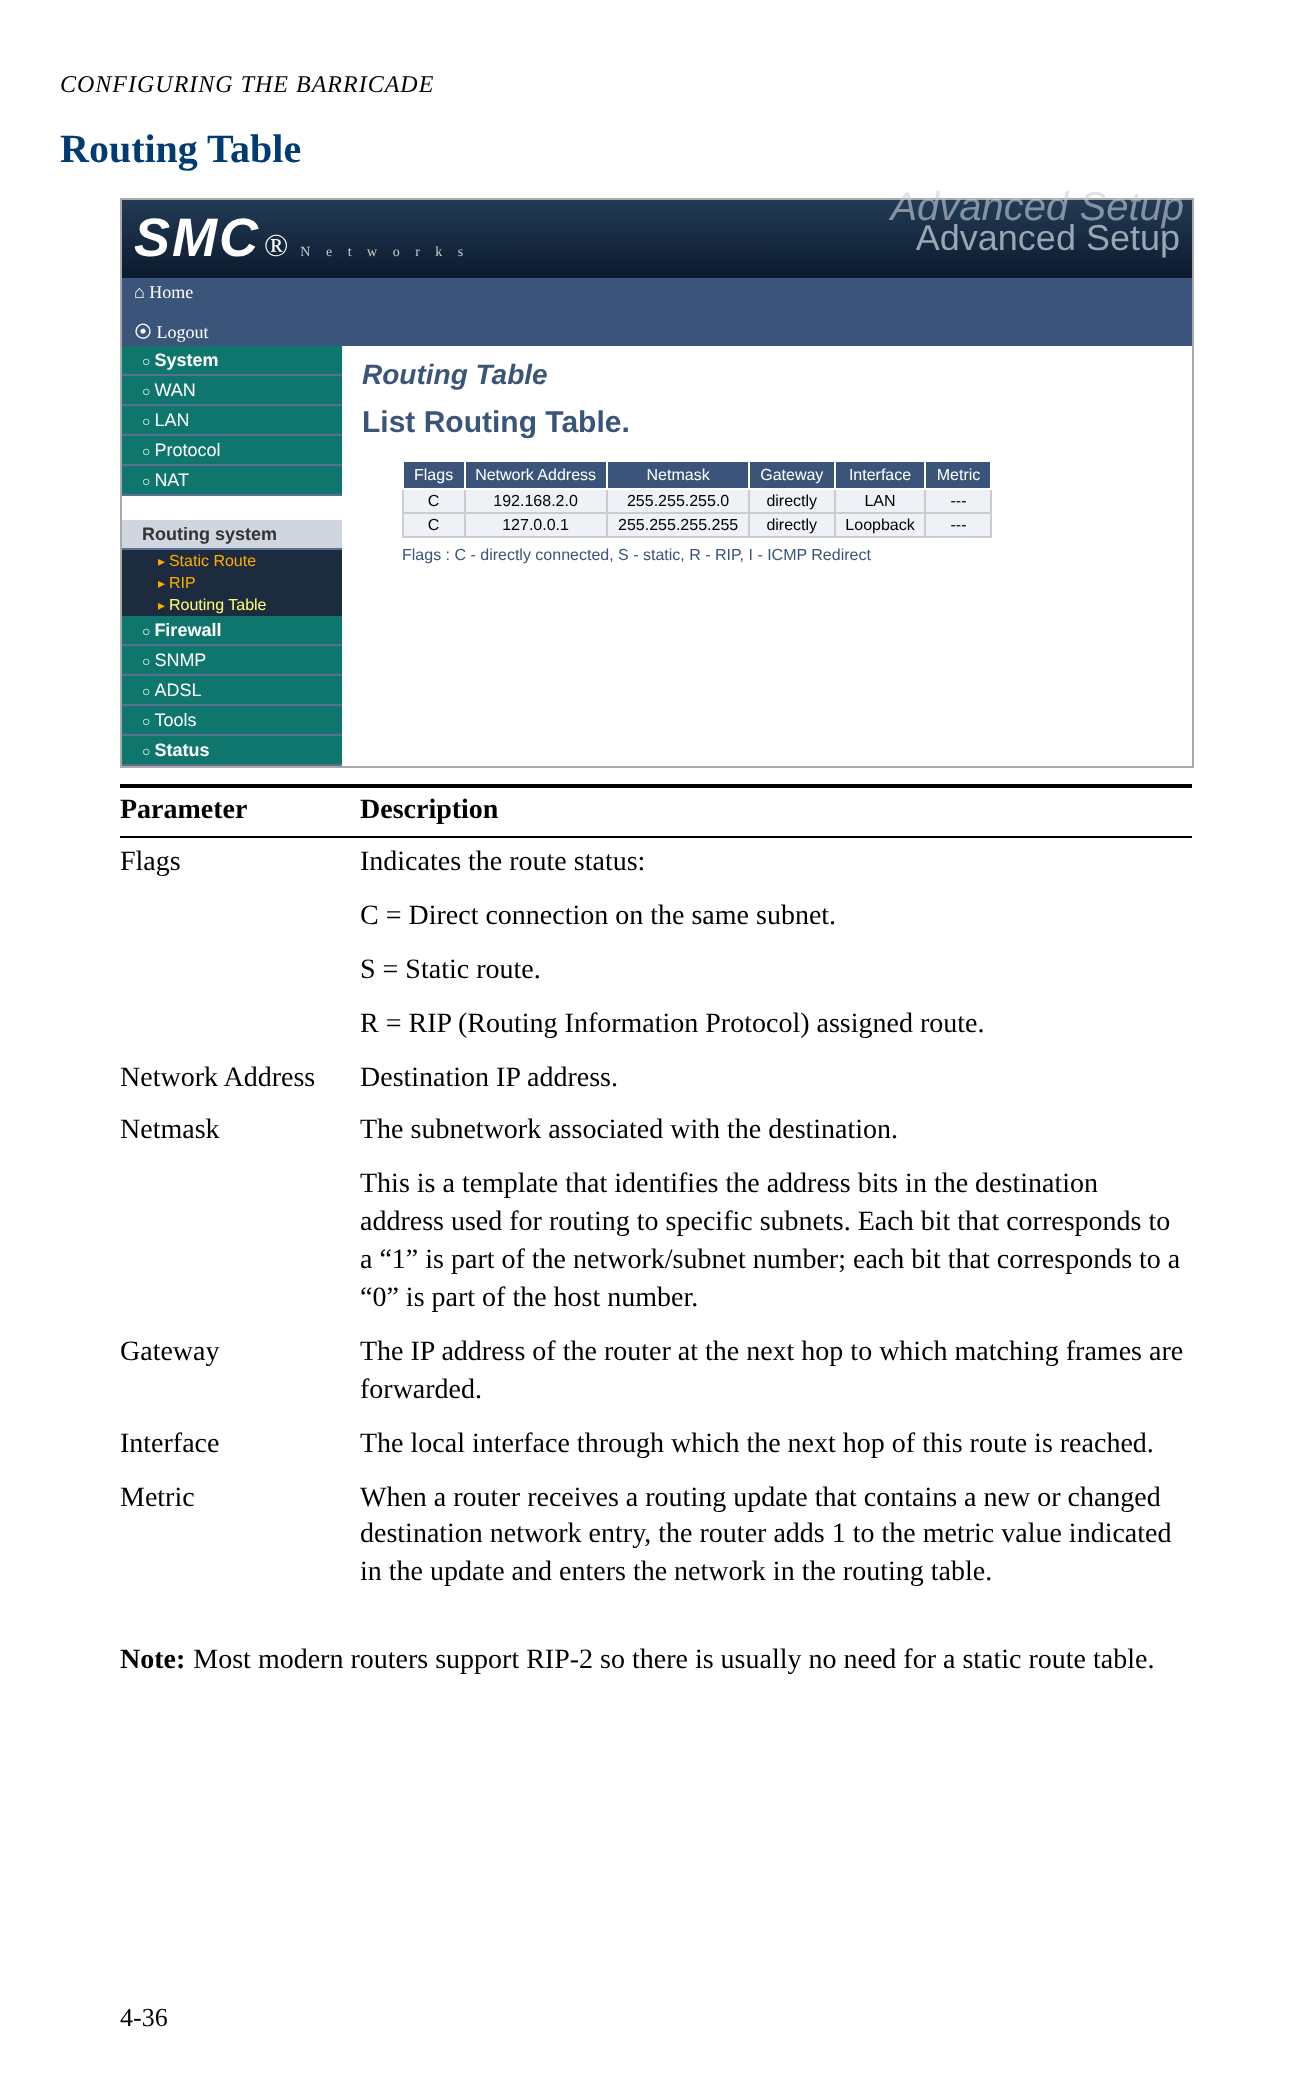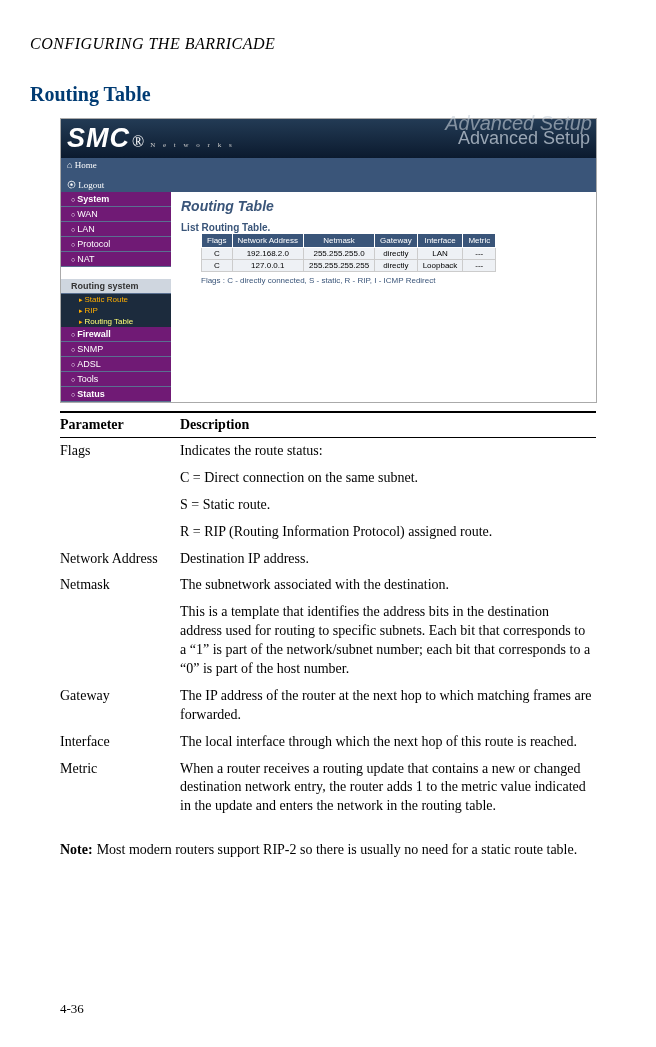--- a/index.html
+++ b/index.html
@@ -4,43 +4,43 @@
 <style>
   body {
     margin: 0;
     padding: 35px 30px;
     width: 656px;
     box-sizing: border-box;
     font-family: Georgia, 'Times New Roman', serif;
     color: #000;
     background: #fff;
   }
-  .running-header { font-style: italic; letter-spacing: 0.5px; font-size: 16px; margin-bottom: 30px; font-variant: small-caps; }
+  .running-header { font-style: italic; letter-spacing: 0.5px; font-size: 12px; margin-bottom: 14px; font-variant: small-caps; }
   .section-title { font-size: 20px; font-weight: bold; color: #003b73; margin-bottom: 12px; }
   .screenshot { width: 535px; margin: 0 0 8px 30px; border:1px solid #aaa; }
   .s-header { background: linear-gradient(#233b55,#0b1a2e); color:#fff; display:flex; align-items:center; justify-content:space-between; padding:4px 6px; }
   .logo { display:flex; align-items:baseline; gap:2px; }
   .logo .smc { font-family: Liberation Sans, sans-serif; font-weight:bold; font-style:italic; font-size:27px; letter-spacing:1px;}
   .logo .net { font-size:7px; letter-spacing:3px; margin-left:4px; color:#ccc;}
   .title-area { position:relative; }
   .title-ghost { font-family: Arial,sans-serif; font-style:italic; font-size:20px; color:#c7cfd8; position:absolute; right:-2px; top:-16px; opacity:0.6; white-space:nowrap;}
   .title-main { font-family: Arial,sans-serif; font-size:18px; color:#9aa6b4; font-weight:500;}
   .top-links { background:#3a5579; color:#fff; font-size:9px; padding:2px 6px; display:flex; gap:10px; justify-content:flex-end;flex-direction:column;}
   .main-area { display:flex; min-height:190px; background:#fff;}
   .sidebar { width:110px; font-family: Arial,sans-serif; font-size:9px;}
-  .sb-item { background:#701a75; color:#fff; padding:2px 4px 2px 10px; border-bottom:1px solid #5a7090; position:relative;}
+  .sb-item { background:#0f766e; color:#fff; padding:2px 4px 2px 10px; border-bottom:1px solid #5a7090; position:relative;}
   .sb-item.bold { font-weight:bold;}
   .sb-item.selected { background:#cfd6df; color:#333; font-weight:bold;margin-top:12px;}
   .sb-sub { background:#1c2b3d; color:#ffae00; padding:1px 4px 1px 18px; font-size:8px;}
   .sb-sub.active { color:#ff7;}
   .sb-bullet::before{ content:"○ "; font-size:7px;}
   .sb-subbullet::before{ content:"▸ "; color:#ffae00; font-size:7px;}
   .content { flex:1; padding:6px 10px; font-family: Arial,sans-serif;}
   .content-title { color:#3a5579; font-weight:bold; font-style:italic; font-size:14px; margin-bottom:8px;}
-  .content-sub { color:#3a5579; font-weight:bold; font-size:10px; }
+  .content-sub { color:#3a5579; font-weight:bold; font-size:15px; margin-bottom:10px;}
   table.rt { border-collapse:collapse; font-size:8px; margin-left:20px;}
   table.rt th { background:#3a5579; color:#fff; padding:2px 5px; border:1px solid #fff; font-weight:normal;}
   table.rt td { background:#eef1f5; padding:1px 5px; border:1px solid #ccc; text-align:center;}
   .flags-note { font-size:8px; color:#3a5579; margin-left:20px; margin-top:4px;}
   table.params { width:100%; border-collapse:collapse; margin:4px 30px 20px 30px; width:calc(100% - 60px); font-size:14px;}
   table.params th { text-align:left; border-top:2px solid #000; border-bottom:1px solid #000; padding:4px 0; font-weight:bold;}
   table.params td { padding:4px 4px 4px 0; vertical-align:top; line-height:1.35;}
   .note { display:flex; margin:8px 30px 0 30px; font-size:14px; line-height:1.45;}
   .note-label { font-weight:bold; margin-right:4px;}
   .page-num { position:absolute; bottom:18px; left:30px; font-size:13px;}

